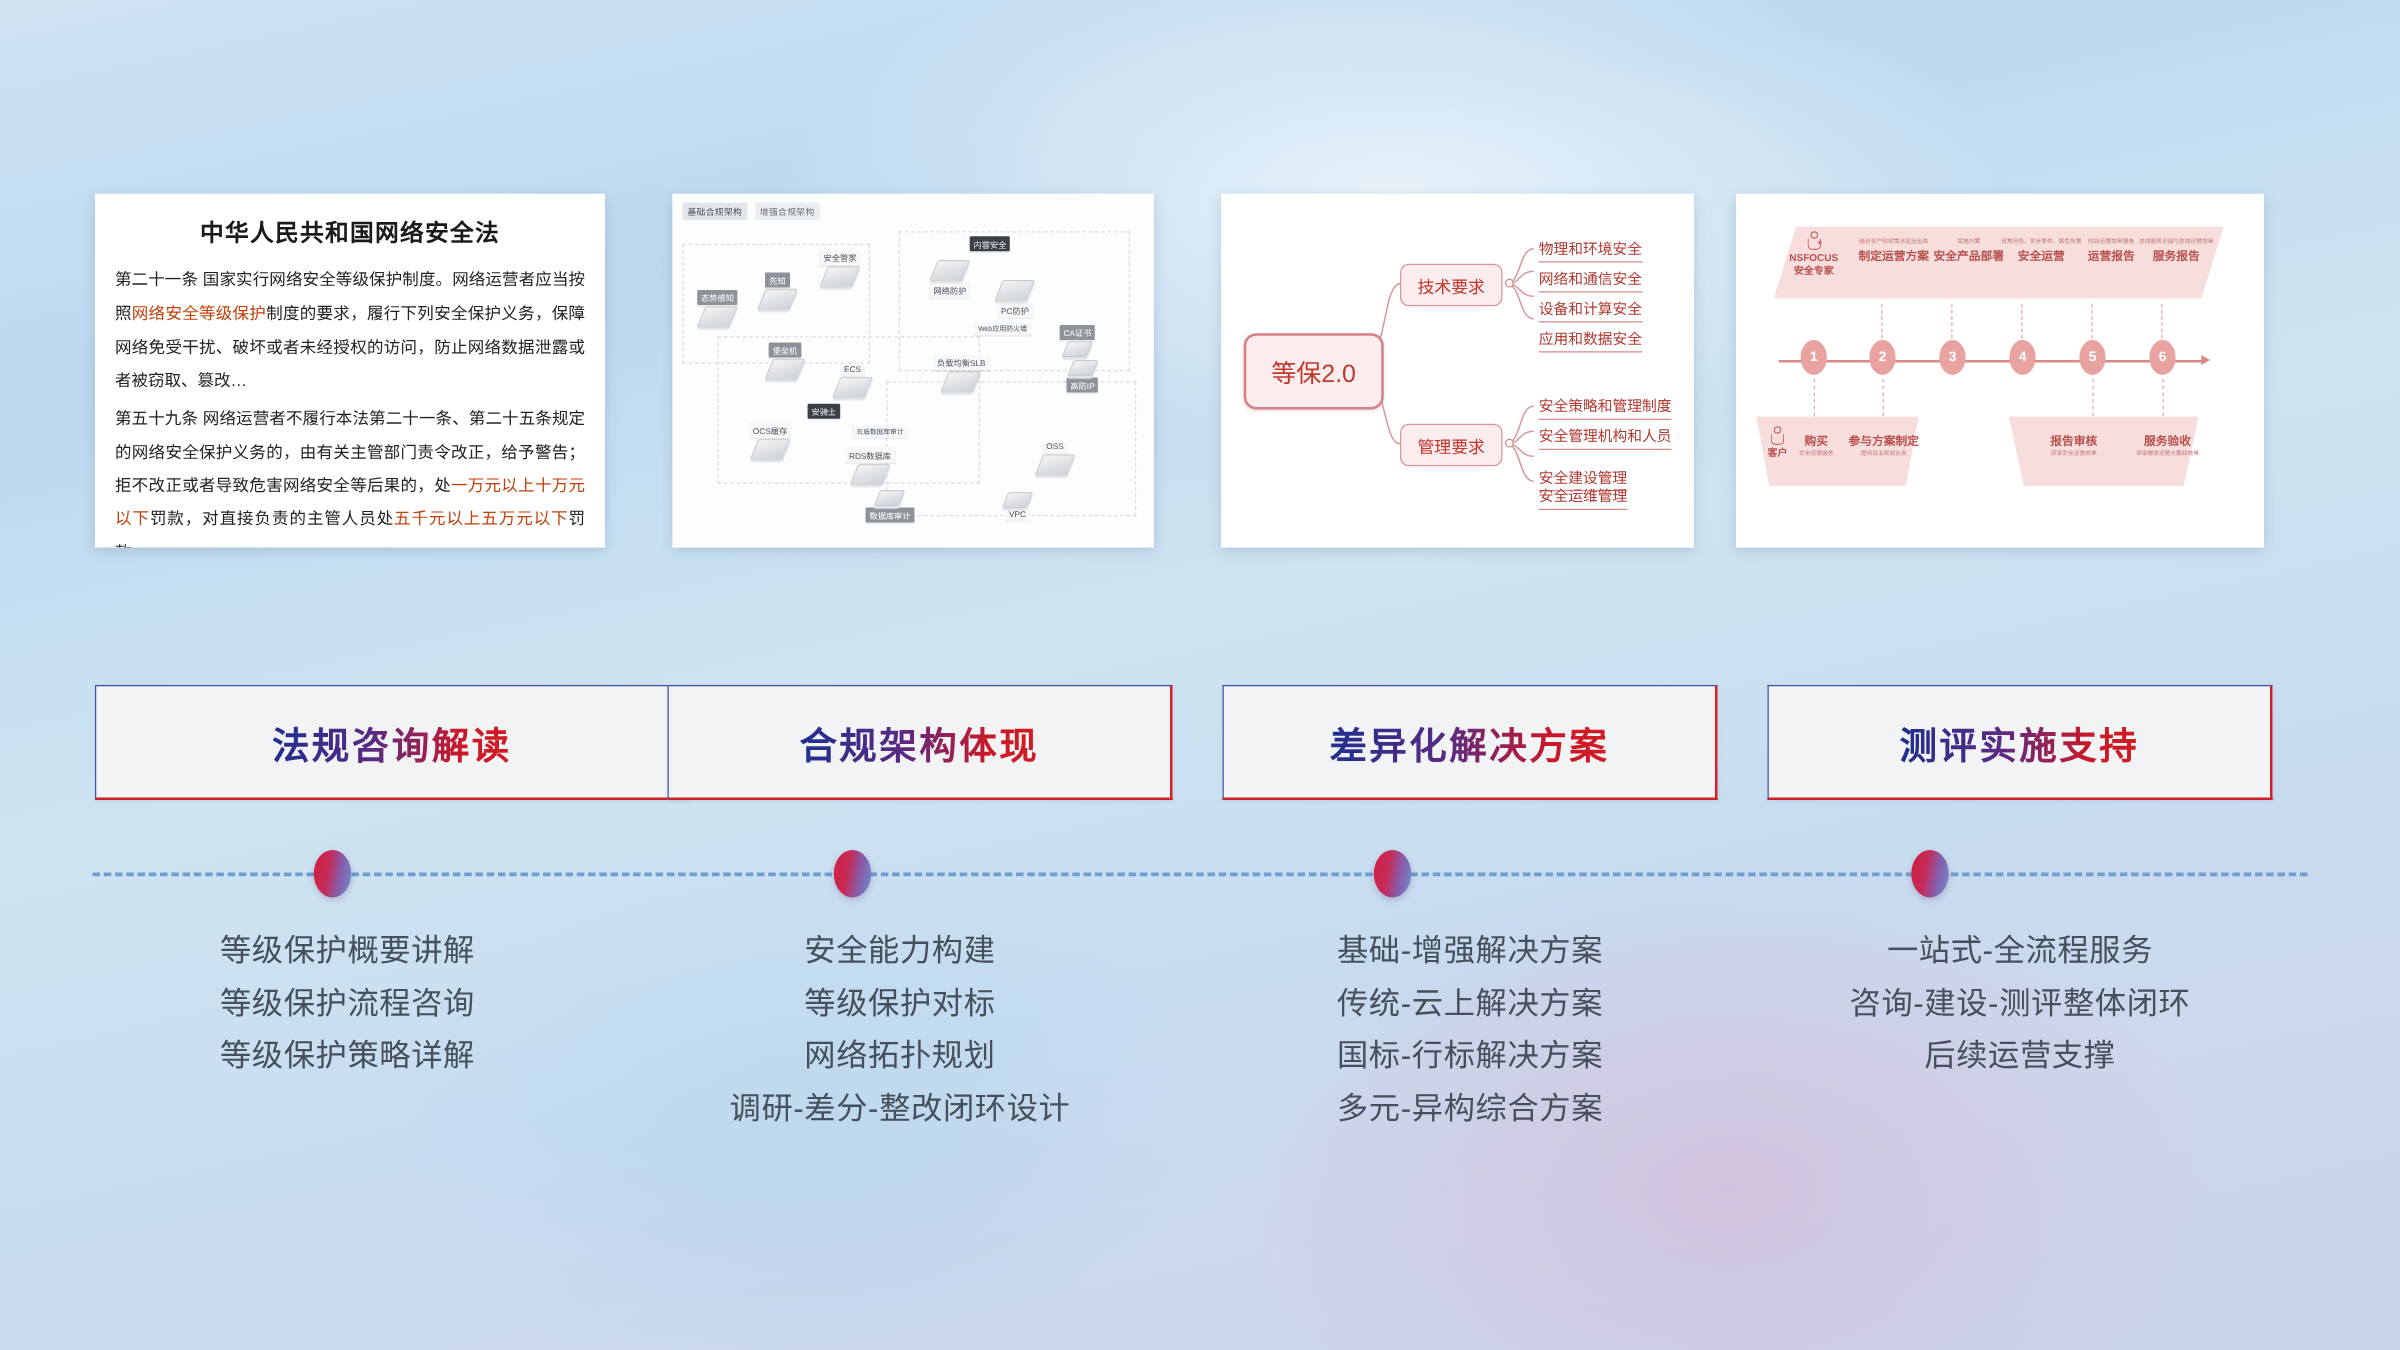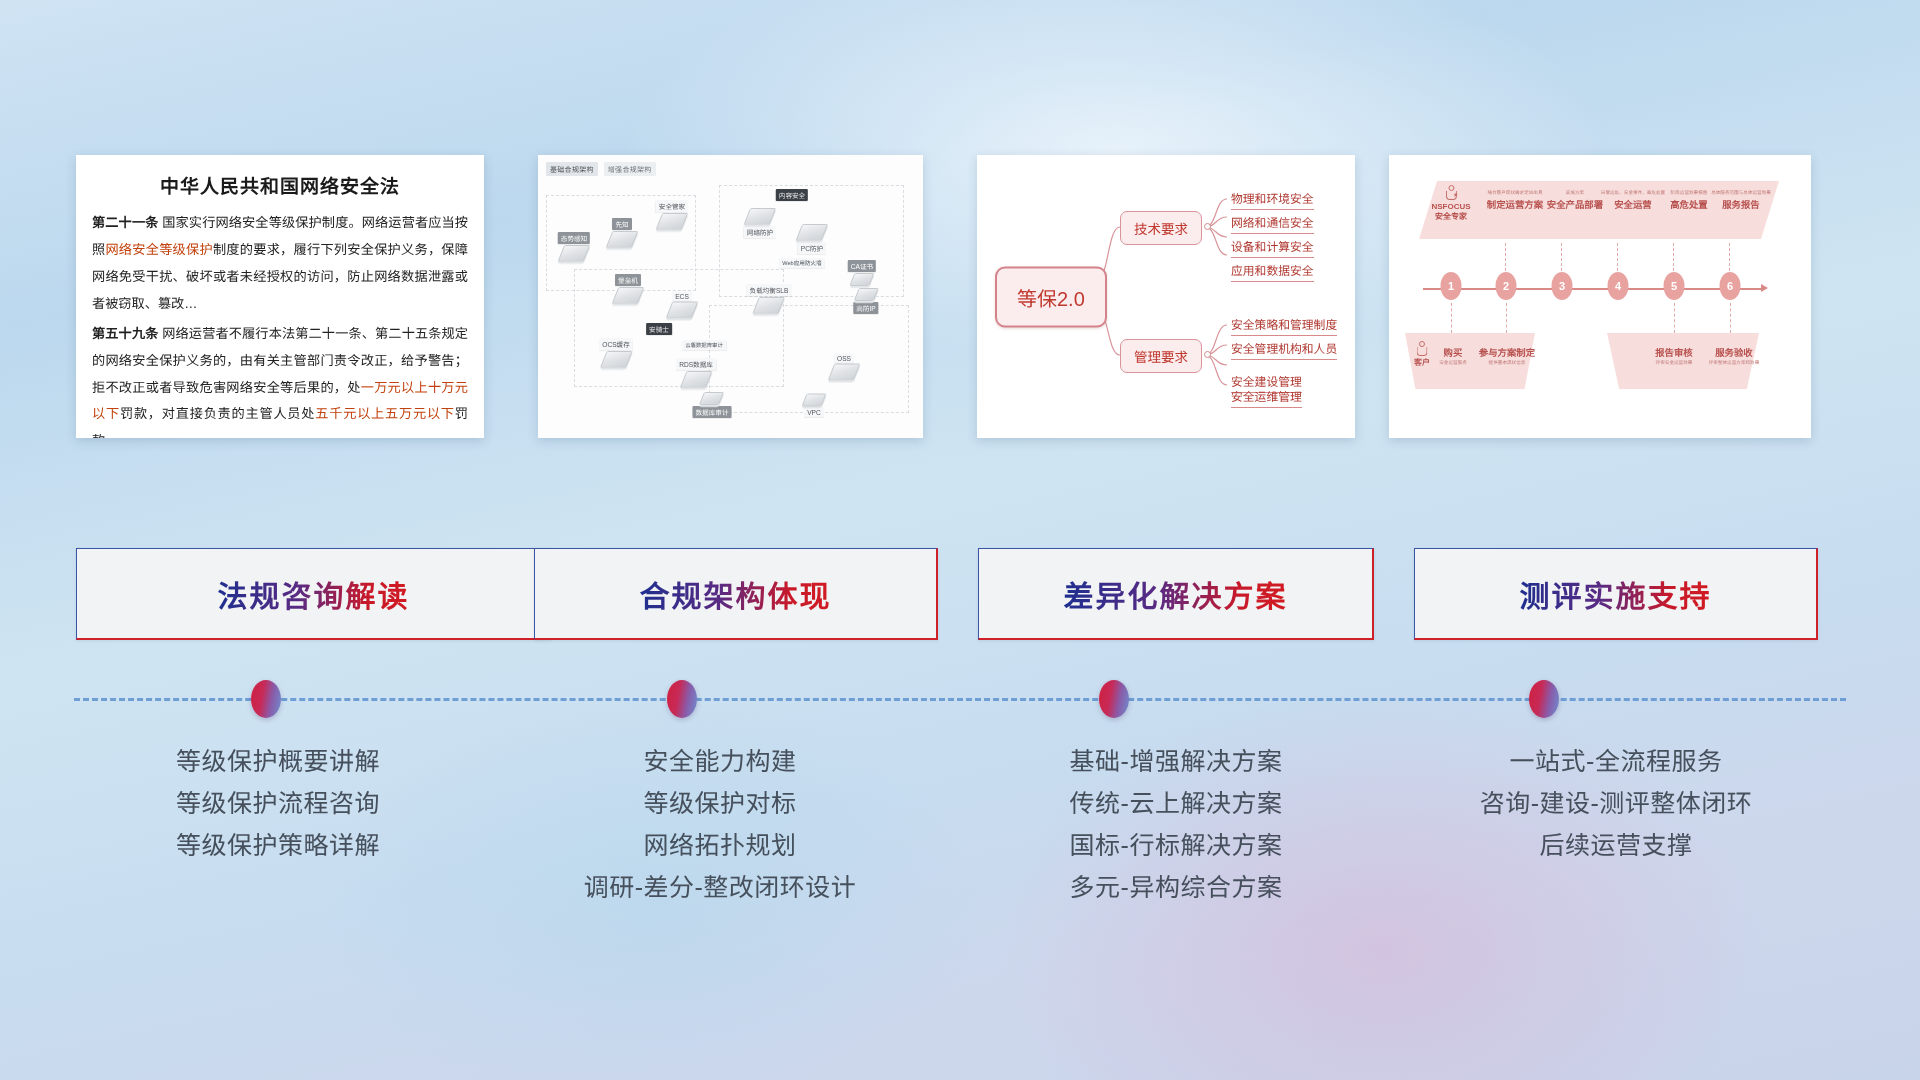--- a/index.html
+++ b/index.html
@@ -35,21 +35,21 @@
   .law { padding: 16px 16px 10px 16px; }
   .law-title {
     text-align: center; font-size: 19px; font-weight: bold; color: #1a1a1a;
     letter-spacing: 1px; margin-bottom: 12px;
   }
   .law-p {
     font-size: 13.2px; line-height: 2.04; color: #222;
     text-align: justify; text-justify: inter-ideograph;
   }
   .law-p + .law-p { margin-top: 3px; }
-  .law-art { font-weight: bold; }
+  .law-art { font-weight: normal; }
   .law-red { color: #c2410c; }
 
   
   .arch { position: relative; width: 100%; height: 100%; background: #fdfdfd; }
   .arch-tabs { position: absolute; left: 8px; top: 7px; display: flex; gap: 6px; }
   .arch-tab {
     font-size: 7px; color: #6b7077; background: #eceff2; padding: 2px 4px;
     border-radius: 1px; letter-spacing: .3px;
   }
   .arch-tab.on { background: #e2e6ea; color: #4a5058; }
@@ -366,21 +366,21 @@
         <div class="tl-step" style="left:186px; top:34px;">
           <div class="s-sub">实施方案</div>
           <div class="s-main">安全产品部署</div>
         </div>
         <div class="tl-step" style="left:244px; top:34px;">
           <div class="s-sub">日常运处、安全事件、高危处置</div>
           <div class="s-main">安全运营</div>
         </div>
         <div class="tl-step" style="left:300px; top:34px;">
           <div class="s-sub">阶段运营效果报告</div>
-          <div class="s-main">高危处置</div>
+          <div class="s-main">运营报告</div>
         </div>
         <div class="tl-step" style="left:352px; top:34px;">
           <div class="s-sub">总体服务范围与总体运营效果</div>
           <div class="s-main">服务报告</div>
         </div>
 
         <div class="tl-conn" style="left:116px; top:88px;  height:28px;"></div>
         <div class="tl-conn" style="left:172px; top:88px;  height:28px;"></div>
         <div class="tl-conn" style="left:228px; top:88px;  height:28px;"></div>
         <div class="tl-conn" style="left:284px; top:88px;  height:28px;"></div>
@@ -407,21 +407,21 @@
         </div>
 
         <div class="tl-step" style="left:64px;  top:190px;">
           <div class="s-main">购买</div>
           <div class="s-sub">安全运营服务</div>
         </div>
         <div class="tl-step" style="left:118px; top:190px;">
           <div class="s-main">参与方案制定</div>
           <div class="s-sub">提供基本现状信息</div>
         </div>
-        <div class="tl-step" style="left:285px; top:190px;">
+        <div class="tl-step" style="left:270px; top:190px;">
           <div class="s-main">报告审核</div>
           <div class="s-sub">评审安全运营效果</div>
         </div>
         <div class="tl-step" style="left:345px; top:190px;">
           <div class="s-main">服务验收</div>
           <div class="s-sub">评审整体运营方案和效果</div>
         </div>
       </div>
     </div>
   </div>

